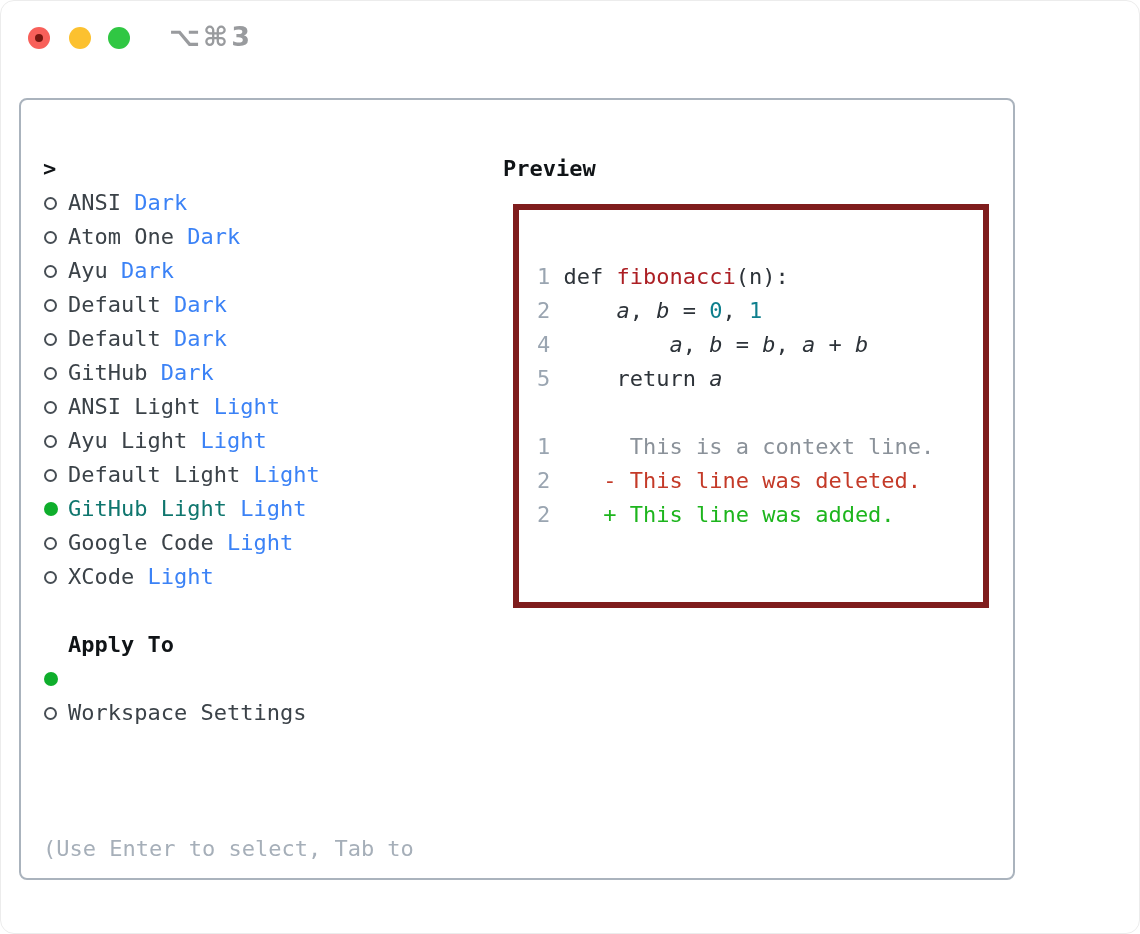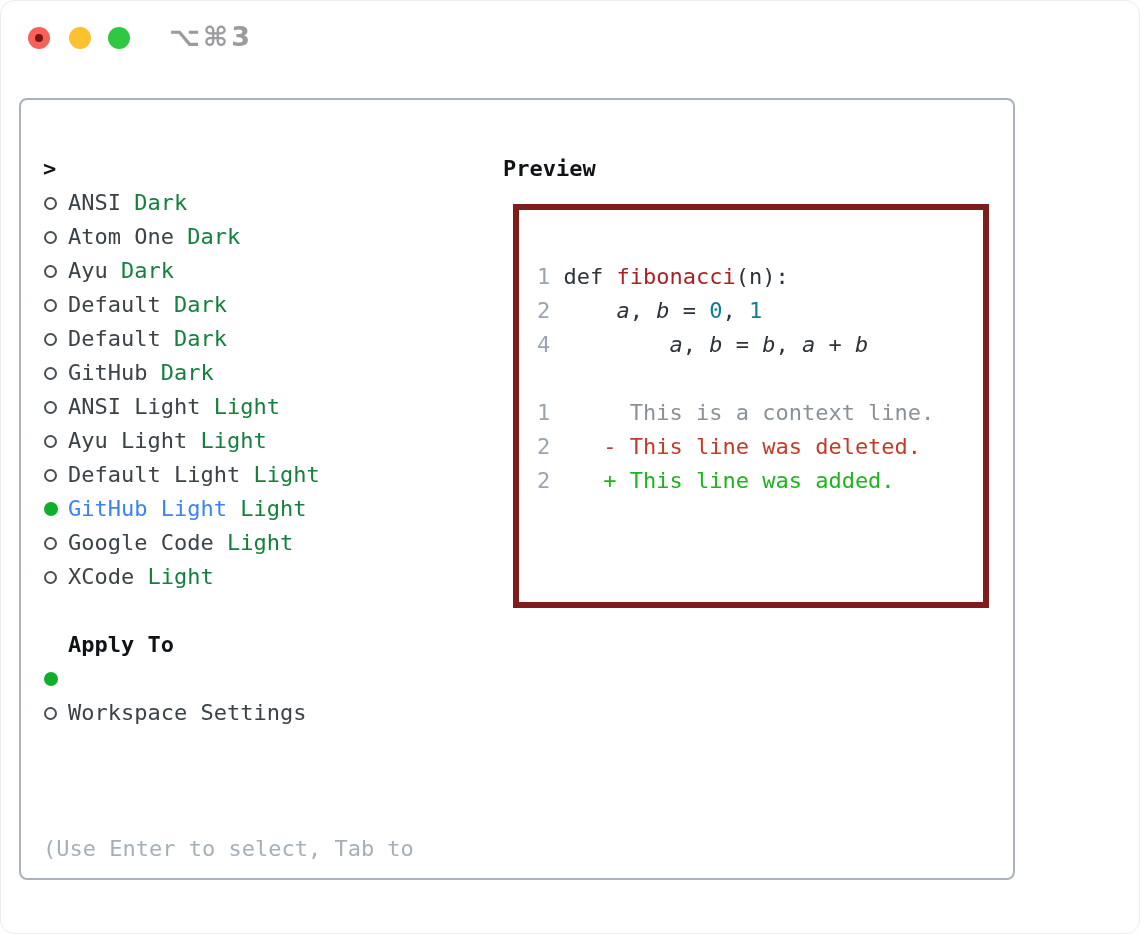--- a/index.html
+++ b/index.html
@@ -23,22 +23,22 @@
            border:2px solid #aab3bd;border-radius:8px;box-sizing:border-box;
            background:#ffffff;}
   .row{height:34px;line-height:34px;font-size:22px;display:flex;align-items:center;white-space:pre;}
   .markercol{display:inline-block;width:25px;flex:0 0 25px;}
   .cursor{font-weight:bold;color:#101417;}
   .radio{display:inline-block;width:13px;height:13px;border-radius:50%;
          border:2px solid #474e55;box-sizing:border-box;margin-left:1px;}
   .radio.sel{border:none;background:#0fae2c;width:14px;height:14px;}
   .hdr{font-weight:bold;color:#101417;font-size:22px;height:34px;line-height:34px;}
   .iname{color:#3b4248;}
-  .iname.sel{color:#3b82f6;}
-  .ivariant{color:#15803d;}
+  .iname.sel{color:#0f766e;}
+  .ivariant{color:#3b82f6;}
   .theme-header{position:absolute;left:22px;top:52px;display:flex;}
   .theme-list{position:absolute;left:22px;top:86px;}
   .apply-header{position:absolute;left:47px;top:528px;}
   .apply-list{position:absolute;left:22px;top:562px;}
   .hint{position:absolute;left:22px;top:664px;font-size:22px;line-height:34px;
         color:#a6afb9;white-space:pre;}
 
   
   .preview-header{position:absolute;left:482px;top:52px;align-items:center;}
   .previewbox{position:absolute;left:492px;top:104px;width:476px;height:404px;
@@ -106,20 +106,21 @@
 
     <div class="row preview-header">
       <span class="hdr">Preview</span>
     </div>
 
     <div class="previewbox">
       <div class="codelines">
           <div class="cl"><span class="ln">1</span><span class="tok-text">def </span><span class="tok-func">fibonacci</span><span class="tok-text">(n):</span></div>
           <div class="cl"><span class="ln">2</span><span class="tok-text">    </span><span class="tok-var">a</span><span class="tok-text">, </span><span class="tok-var">b</span><span class="tok-text"> = </span><span class="tok-num">0</span><span class="tok-text">, </span><span class="tok-num">1</span></div>
           <div class="cl"><span class="ln">4</span><span class="tok-text">        </span><span class="tok-var">a</span><span class="tok-text">, </span><span class="tok-var">b</span><span class="tok-text"> = </span><span class="tok-var">b</span><span class="tok-text">, </span><span class="tok-var">a</span><span class="tok-text"> + </span><span class="tok-var">b</span></div>
+          <div class="cl"><span class="ln">5</span><span class="tok-text">    return </span><span class="tok-var">a</span></div>
           <div class="cl"><span class="ln"></span></div>
           <div class="cl"><span class="ln">1</span><span class="tok-context">     This is a context line.</span></div>
           <div class="cl"><span class="ln">2</span><span class="tok-deleted">   - This line was deleted.</span></div>
           <div class="cl"><span class="ln">2</span><span class="tok-added">   + This line was added.</span></div>
         </div>
     </div>
 
   </div>
 </div>
 

